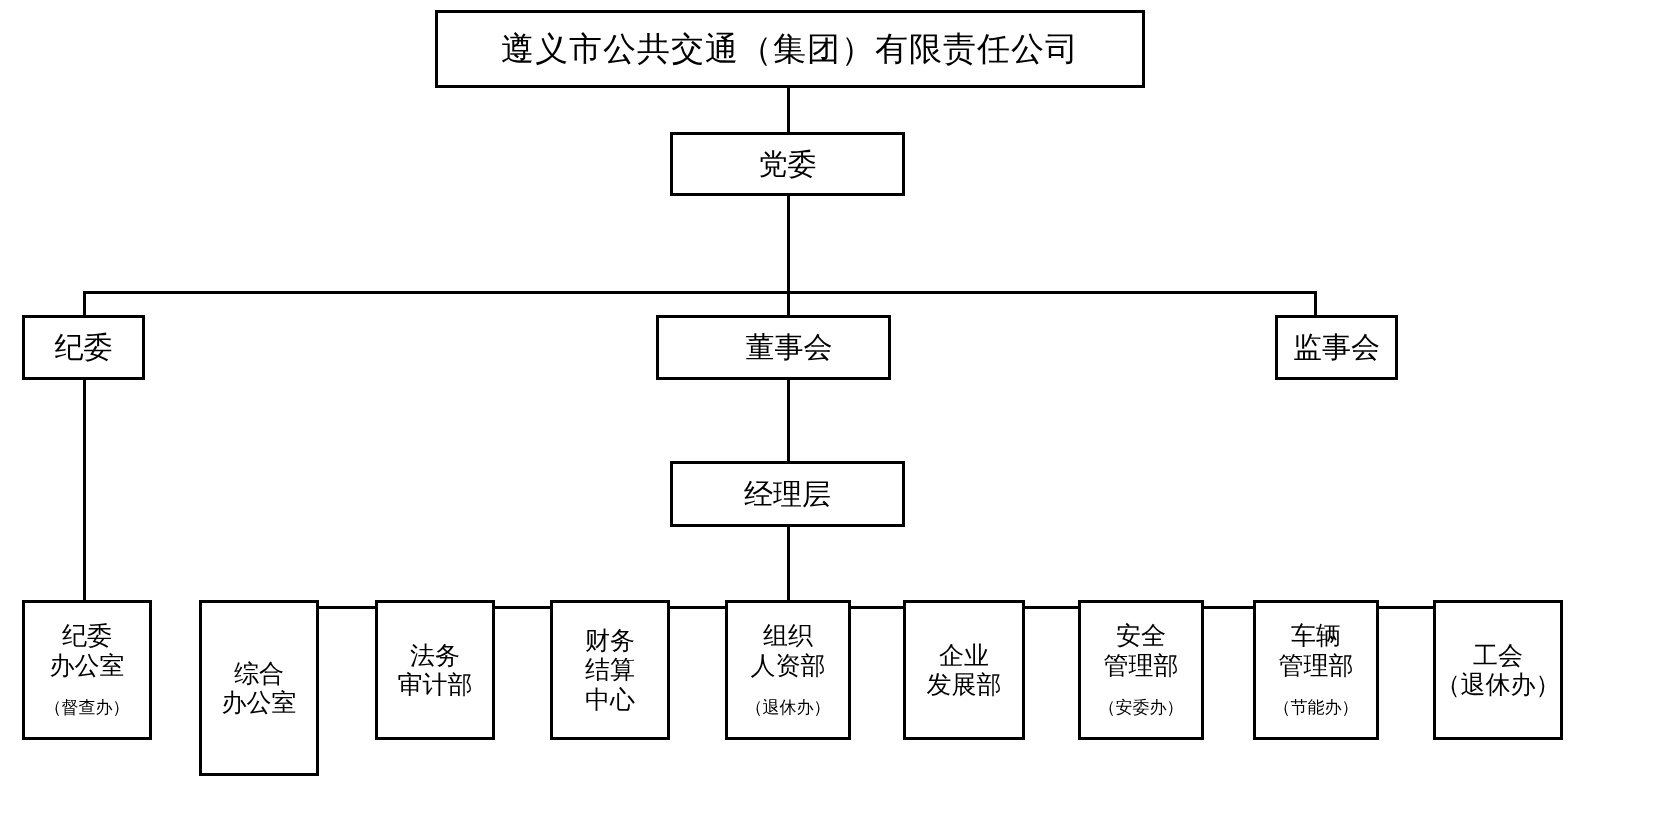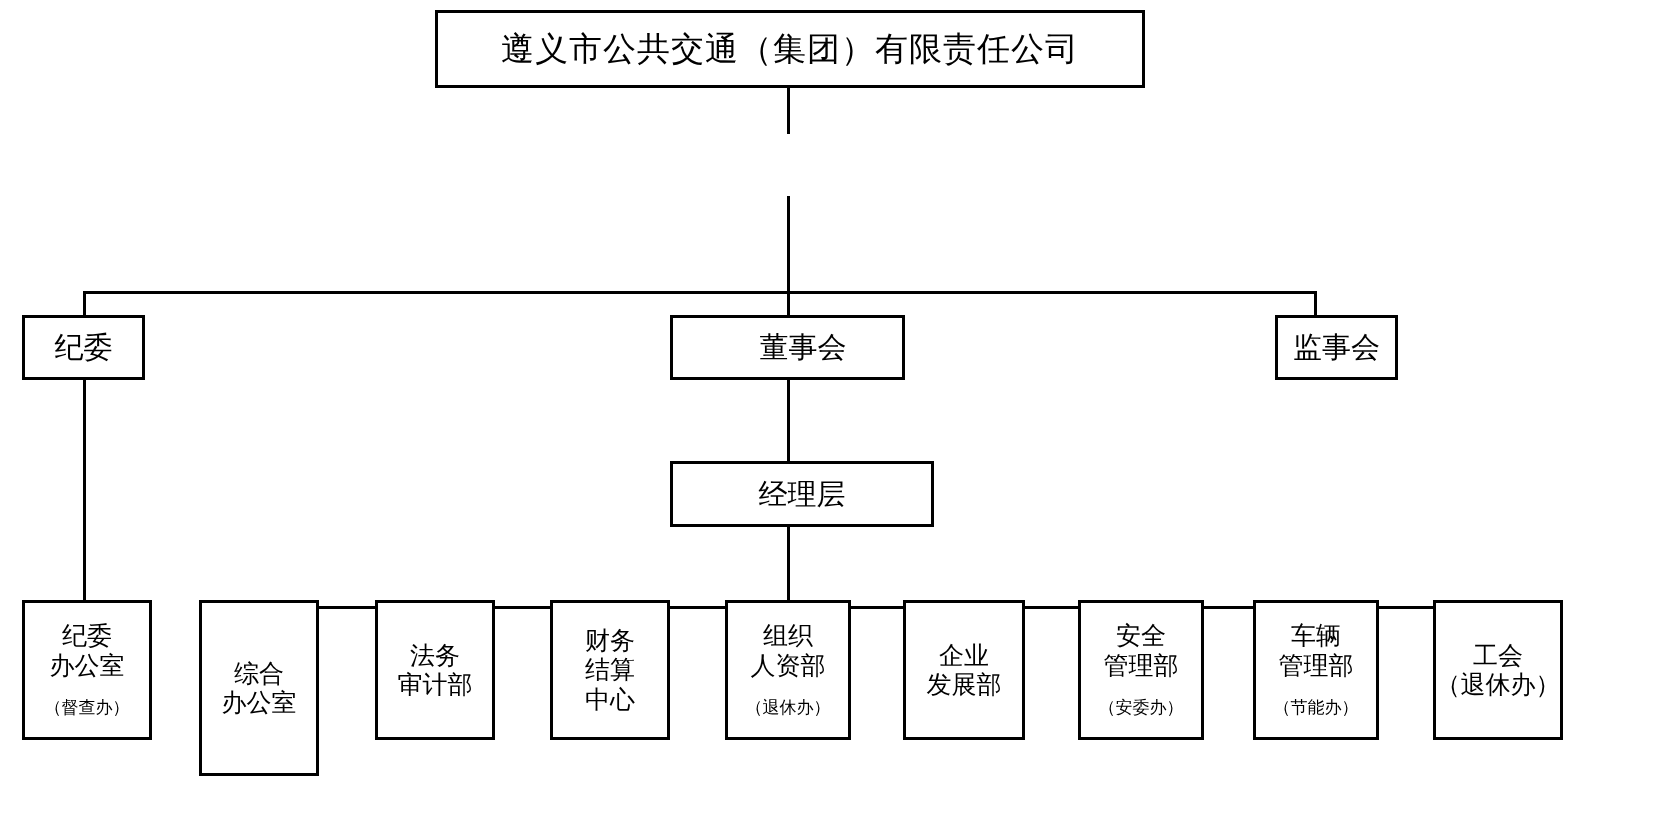--- a/index.html
+++ b/index.html
@@ -80,34 +80,37 @@
   <div class="conn v" style="left:787px; top:527px; height:82px;"></div>
 
   <div class="conn h" style="left:259px; top:606px; width:1234px;"></div>
 
   <div class="conn v" style="left:83px; top:380px; height:220px;"></div>
 
   <div class="node n-title" style="left:435px; top:10px; width:710px; height:78px;">
     <span class="line-main">遵义市公共交通（集团）有限责任公司</span>
   </div>
 
+  <div class="node n-lg" style="left:670px; top:132px; width:235px; height:64px;">
+    <span class="line-main">党委</span>
+  </div>
 
   <div class="node n-lg" style="left:22px; top:315px; width:123px; height:65px;">
     <span class="line-main">纪委</span>
   </div>
 
-  <div class="node n-lg" style="left:670px; top:315px; width:235px; height:65px;padding-left:31px;">
+  <div class="node n-lg" style="left:656px; top:315px; width:235px; height:65px;padding-left:31px;">
     <span class="line-main">董事会</span>
   </div>
 
   <div class="node n-lg" style="left:1255px; top:315px; width:123px; height:65px;margin-left:20px;">
     <span class="line-main">监事会</span>
   </div>
 
-  <div class="node n-lg" style="left:670px; top:461px; width:264px; height:66px;">
+  <div class="node n-lg" style="left:670px; top:461px; width:235px; height:66px;">
     <span class="line-main">经理层</span>
   </div>
 
   <div class="node n-dept" style="left:22px; top:600px; width:130px; height:140px;">
     <span class="line-main">纪委</span>
     <span class="line-main">办公室</span>
     <span class="line-sub">（督查办）</span>
   </div>
 
   <div class="node n-dept" style="left:199px; top:600px; width:120px; height:176px;">

